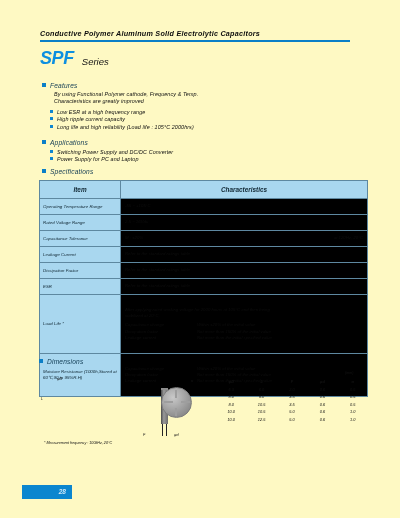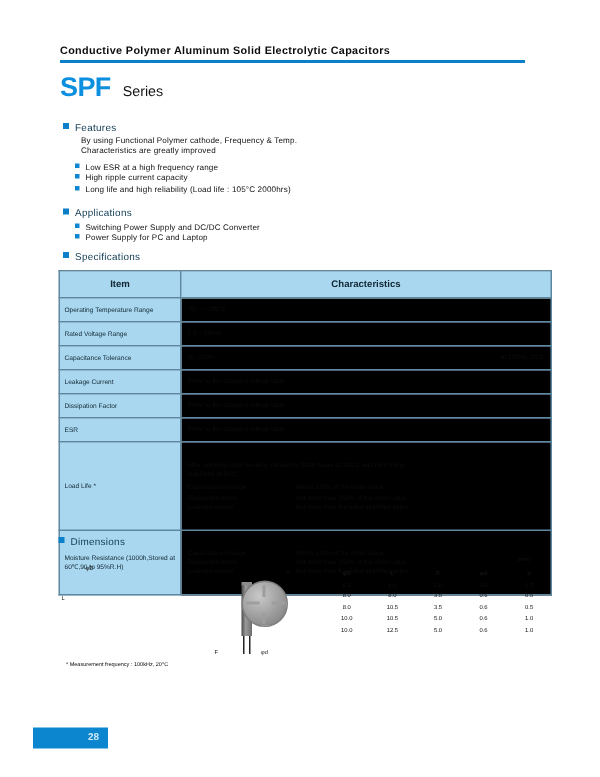--- a/index.html
+++ b/index.html
@@ -1,18 +1,18 @@
 <!DOCTYPE html>
 <html><head>
 <meta charset="utf-8">
 <style>
   html,body{margin:0;padding:0;background:#000;}
   body{width:400px;height:518px;position:relative;overflow:hidden;
        font-family:"Liberation Sans",sans-serif;color:#1a1a1a;}
-  .page{position:absolute;inset:0;background:#ffffff;}
+  .page{position:absolute;inset:0;background:#fef9c3;font-style:italic;}
 
   
   .hdr-title{position:absolute;left:40px;top:29px;font-size:7.2px;font-weight:bold;
              letter-spacing:.25px;color:#0c0c0c;white-space:nowrap;}
   .hdr-rule{position:absolute;left:40px;top:40px;width:310px;height:2.4px;background:#0b7fc7;}
 
   .series-wrap{position:absolute;left:40px;top:49px;display:flex;align-items:flex-end;gap:8px;}
   .series-main{font-size:18px;font-weight:bold;color:#0d8fe0;line-height:1;letter-spacing:-.4px;}
   .series-sub{font-size:9.5px;color:#151515;line-height:1;padding-bottom:1px;}
 

